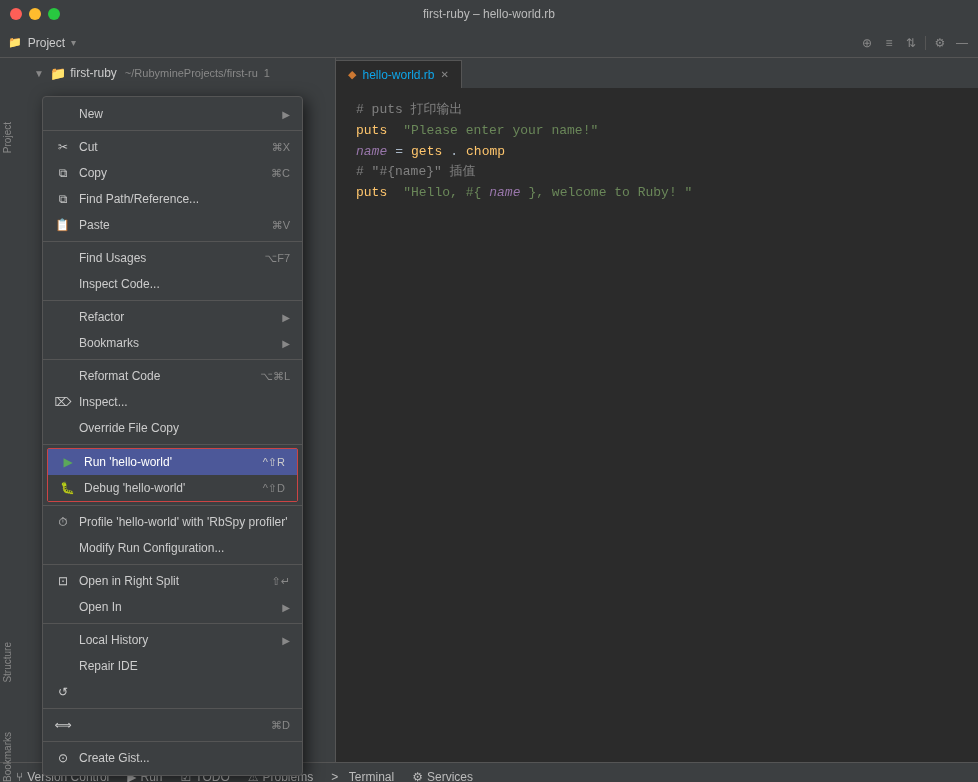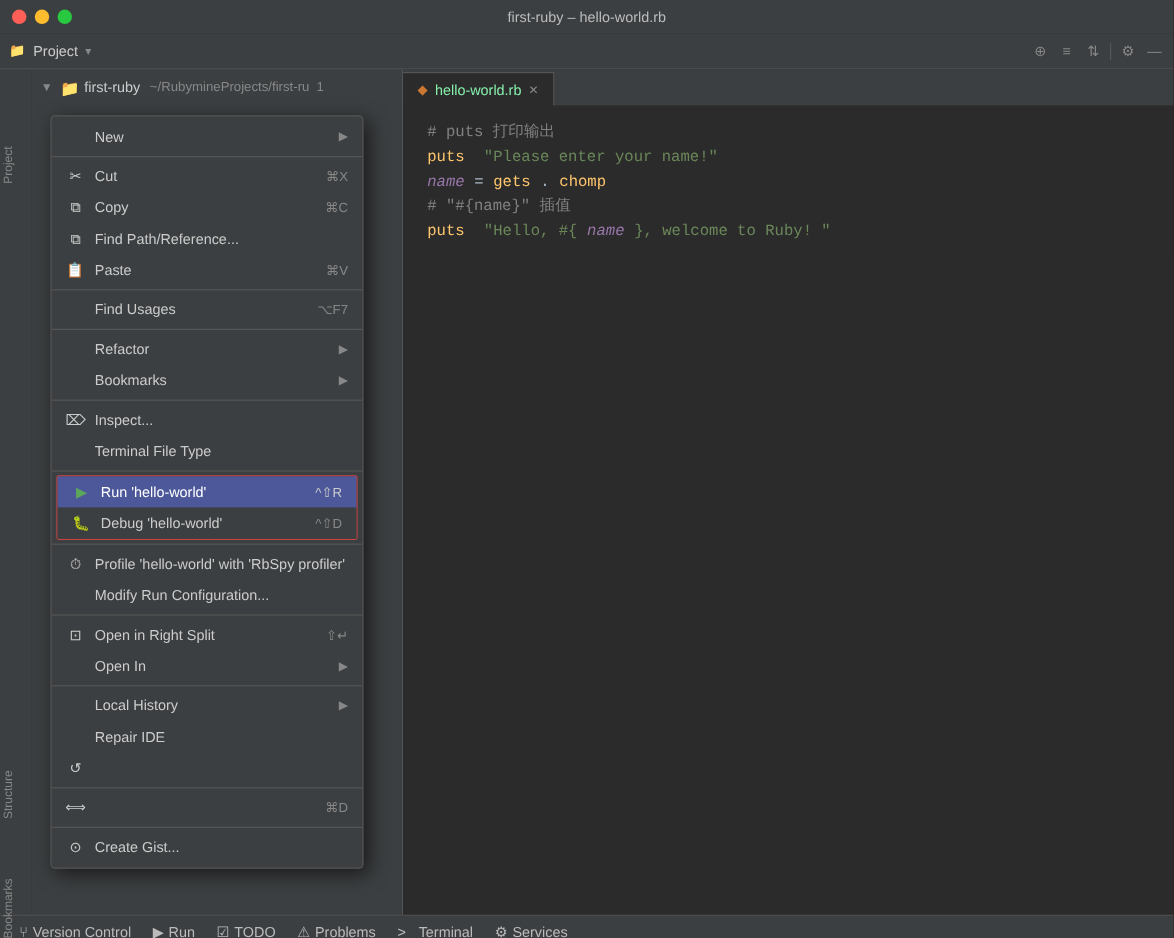--- a/index.html
+++ b/index.html
@@ -298,21 +298,21 @@
         <span style="font-size:11px; color:#888; margin-left:2px;">1</span>
       </div>
     </div>
   </div>
 
   <div class="editor-area">
 
     <div class="editor-tabs">
       <div class="editor-tab">
         <span class="editor-tab-icon">◆</span>
-        <span style="font-size:12px; color:#86efac;">hello-world.rb</span>
+        <span style="font-size:12px; color:#0ea5e9;">hello-world.rb</span>
         <span class="editor-tab-close">✕</span>
       </div>
     </div>
 
     <div class="editor-content">
       <div class="code-line">
         <span class="code-comment"># puts 打印输出</span>
       </div>
       <div class="code-line">
         <span class="code-method">puts</span>
@@ -372,44 +372,53 @@
     <span class="menu-item-shortcut">⌘V</span>
   </div>
   <div class="menu-separator"></div>
 
   <div class="menu-item">
     <span class="menu-item-icon"></span>
     <span class="menu-item-label">Find Usages</span>
     <span class="menu-item-shortcut">⌥F7</span>
   </div>
 
+  <div class="menu-item">
+    <span class="menu-item-icon"></span>
+    <span class="menu-item-label">Inspect Code...</span>
+  </div>
   <div class="menu-separator"></div>
 
   <div class="menu-item">
     <span class="menu-item-icon"></span>
     <span class="menu-item-label">Refactor</span>
     <span class="menu-item-arrow">▶</span>
   </div>
 
   <div class="menu-item">
     <span class="menu-item-icon"></span>
     <span class="menu-item-label">Bookmarks</span>
     <span class="menu-item-arrow">▶</span>
   </div>
   <div class="menu-separator"></div>
 
+  <div class="menu-item">
+    <span class="menu-item-icon"></span>
+    <span class="menu-item-label">Reformat Code</span>
+    <span class="menu-item-shortcut">⌥⌘L</span>
+  </div>
 
   <div class="menu-item">
     <span class="menu-item-icon">⌦</span>
     <span class="menu-item-label">Inspect...</span>
   </div>
 
   <div class="menu-item">
     <span class="menu-item-icon"></span>
-    <span class="menu-item-label">Terminal File Type</span>
+    <span class="menu-item-label">Override File Copy</span>
   </div>
   <div class="menu-separator"></div>
 
   <div class="run-debug-group">
     <div class="menu-item" style="background:#4c5899; color:#fff;">
       <span class="menu-item-icon" style="color:#5ba85b;">▶</span>
       <span class="menu-item-label">Run 'hello-world'</span>
       <span class="menu-item-shortcut" style="color:#ccc;">^⇧R</span>
     </div>
     <div class="menu-item" style="background:#3c3f41; color:#ccc;">

